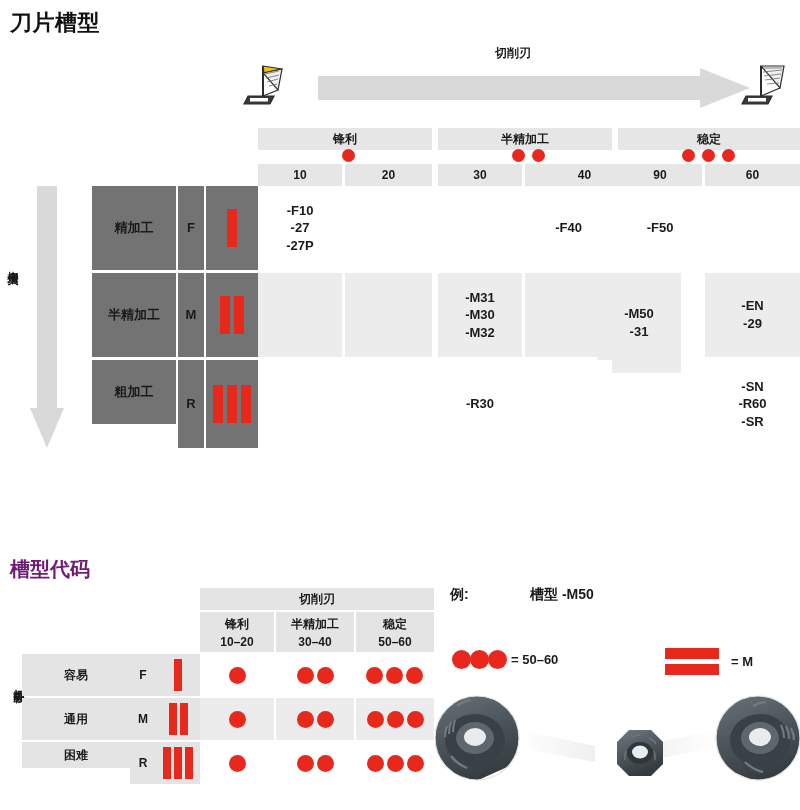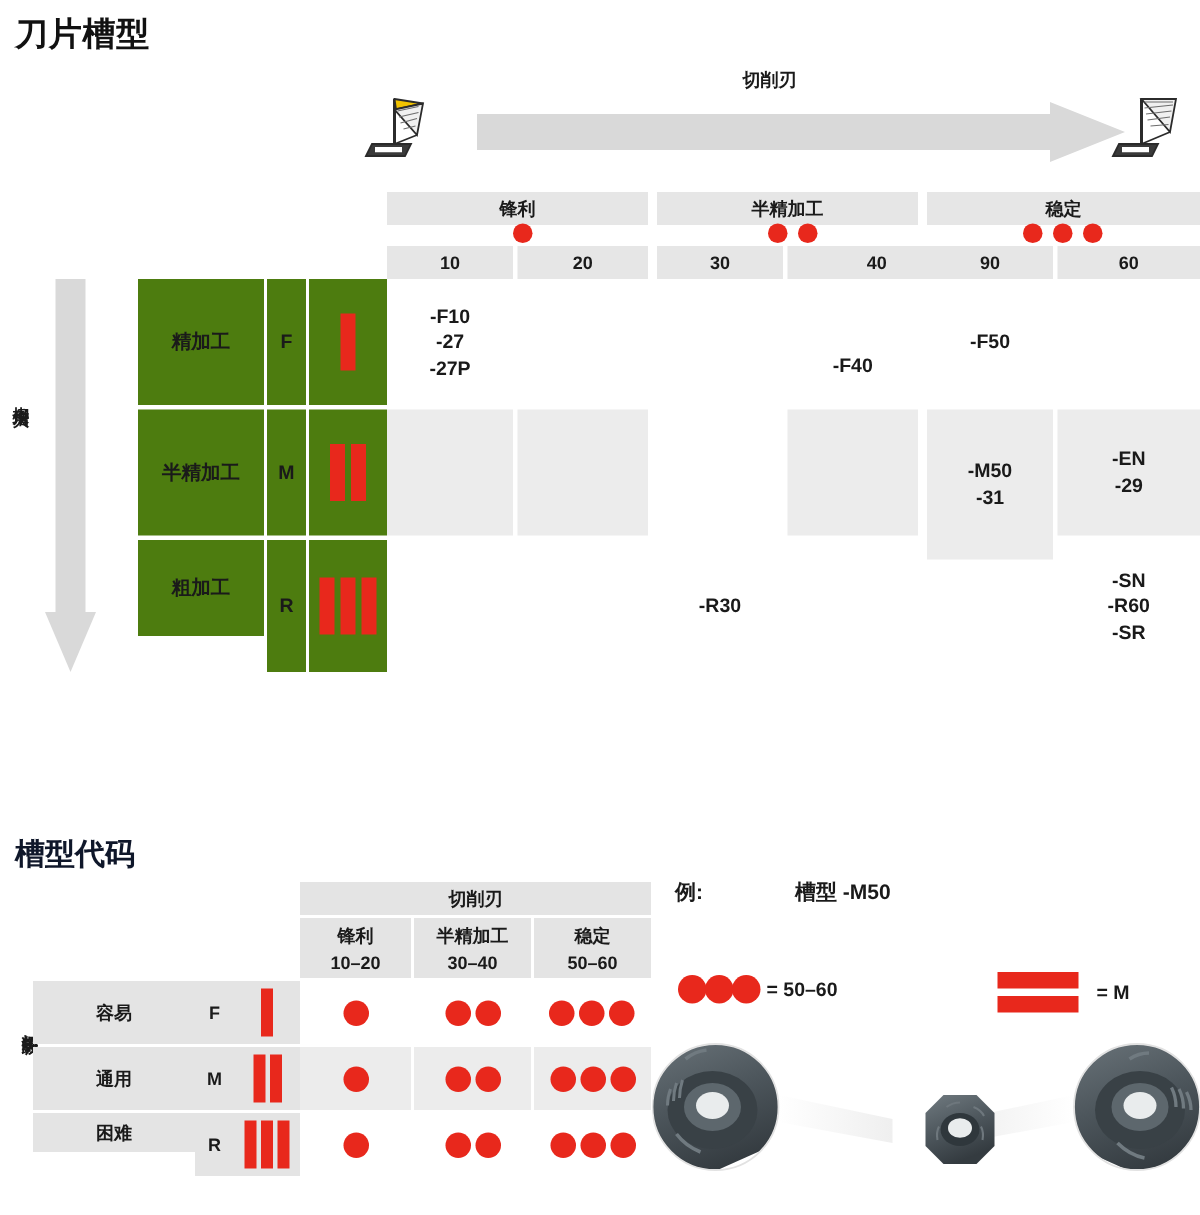--- a/index.html
+++ b/index.html
@@ -15,21 +15,21 @@
 
   
   #title-main{
     left:10px;top:8px;
     font-size:22px;font-weight:bold;letter-spacing:.5px;
     color:#111;
   }
   #title-code{
     left:10px;top:556px;
     font-size:20px;font-weight:bold;
-    color:#0f172a;
+    color:#701a75;
   }
 
   
   #cut-edge-label{
     left:453px;top:45px;width:120px;text-align:center;
     font-size:12px;font-weight:bold;
   }
   #big-arrow{
     left:318px;top:68px;width:432px;height:40px;
   }
@@ -69,21 +69,21 @@
 
   
   #matrix{left:92px;top:186px;width:708px;height:262px;}
   .mcell{
     position:absolute;box-sizing:border-box;
     display:flex;align-items:center;justify-content:center;
     font-size:13px;font-weight:bold;
     text-align:center;line-height:1.35;
     white-space:pre-line;
   }
-  .m-gray{background:#4d7c0f;}
+  .m-gray{background:#737373;}
   .m-lightgray{background:#ececec;}
   .m-white{background:#ffffff;}
   .m-name{font-size:13px;}
   .m-letter{font-size:13px;}
 
   
   .bars{display:flex;gap:4px;align-items:center;justify-content:center;}
   .bar{background:#e8281c;display:block;}
   .bar-tall{width:10px;height:38px;}
 
@@ -195,32 +195,35 @@
 
   <div class="mcell m-gray m-name" style="left:0px;top:0px;width:84px;height:84px;">精加工</div>
   <div class="mcell m-gray m-letter" style="left:86px;top:0px;width:26px;height:84px;">F</div>
   <div class="mcell m-gray" style="left:114px;top:0px;width:52px;height:84px;">
     <span class="bars"><span class="bar bar-tall"></span></span>
   </div>
   <div class="mcell m-white" style="left:166px;top:0px;width:84px;height:84px;">-F10
 -27
 -27P</div>
   <div class="mcell m-white" style="left:346px;top:0px;width:84px;height:84px;"></div>
-  <div class="mcell m-white" style="left:433px;top:16px;width:87px;height:84px;">-F40</div>
+  <div class="mcell m-white" style="left:433px;top:0px;width:87px;height:84px;">-F40</div>
   <div class="mcell m-white" style="left:526px;top:0px;width:84px;height:84px;">-F50</div>
 
   <div class="mcell m-gray m-name" style="left:0px;top:87px;width:84px;height:84px;">半精加工</div>
   <div class="mcell m-gray m-letter" style="left:86px;top:87px;width:26px;height:84px;">M</div>
   <div class="mcell m-gray" style="left:114px;top:87px;width:52px;height:84px;">
     <span class="bars"><span class="bar bar-tall"></span><span class="bar bar-tall"></span></span>
   </div>
   <div class="mcell m-lightgray" style="left:166px;top:87px;width:84px;height:84px;"></div>
   <div class="mcell m-lightgray" style="left:253px;top:87px;width:87px;height:84px;"></div>
+  <div class="mcell m-lightgray" style="left:346px;top:87px;width:84px;height:84px;">-M31
+-M30
+-M32</div>
   <div class="mcell m-lightgray" style="left:433px;top:87px;width:87px;height:84px;"></div>
-  <div class="mcell m-lightgray" style="left:526px;top:87px;width:84px;height:100px;">-M50
+  <div class="mcell m-lightgray" style="left:505px;top:87px;width:84px;height:100px;">-M50
 -31</div>
   <div class="mcell m-lightgray" style="left:613px;top:87px;width:95px;height:84px;">-EN
 -29</div>
 
   <div class="mcell m-gray m-name" style="left:0px;top:174px;width:84px;height:64px;">粗加工</div>
   <div class="mcell m-gray m-letter" style="left:86px;top:174px;width:26px;height:88px;">R</div>
   <div class="mcell m-gray" style="left:114px;top:174px;width:52px;height:88px;">
     <span class="bars"><span class="bar bar-tall"></span><span class="bar bar-tall"></span><span class="bar bar-tall"></span></span>
   </div>
   <div class="mcell m-white" style="left:166px;top:174px;width:84px;height:88px;"></div>

